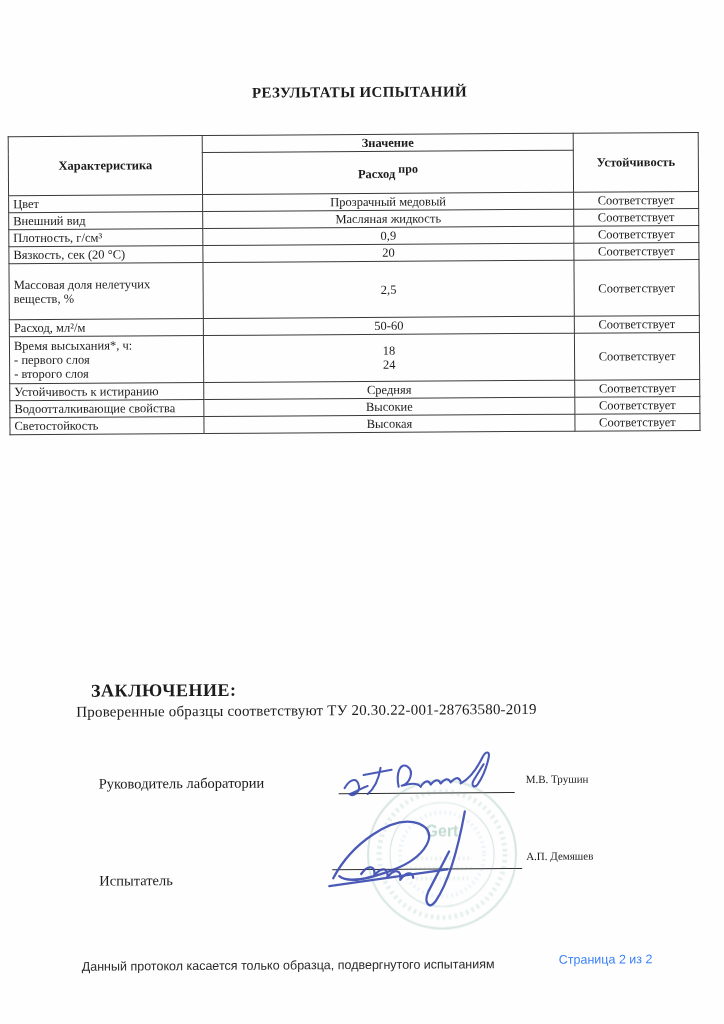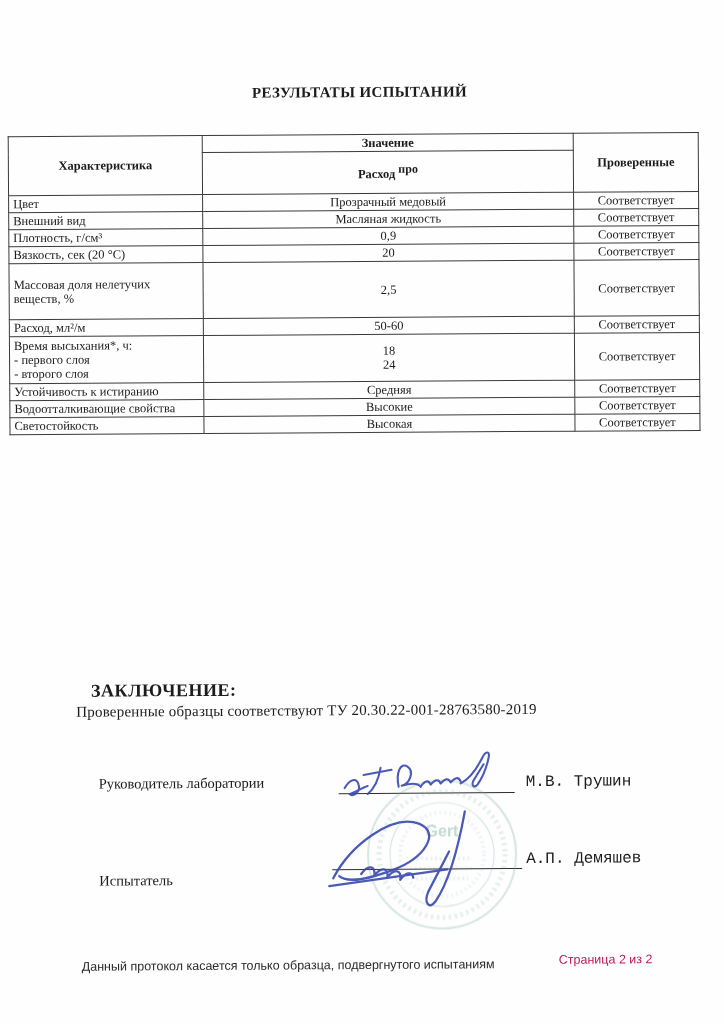--- a/index.html
+++ b/index.html
@@ -37,54 +37,54 @@
   .conclusion-heading {
     position:absolute; top:679px; left:90px;
     font-size:18px; font-weight:bold; letter-spacing:0.5px;
   }
   .conclusion-body {
     position:absolute; top:702px; left:75px;
     font-size:15px; letter-spacing:0.2px;
   }
 
   .sig-label { position:absolute; font-size:14.5px; }
-  .sig-name  { position:absolute; font-size:16px;font-family:Liberation Mono, monospace; }
+  .sig-name  { position:absolute; font-size:11px; }
   .sig-line  { position:absolute; height:1px; background:#2e2e2e; }
 
   .stamp { position:absolute; top:775px; left:360px; opacity:0.5; filter:blur(0.4px); }
   .sig-svg { position:absolute; }
 
   .footer-note {
     position:absolute; top:958px; left:79px;
     font-family:"Liberation Sans", sans-serif; font-size:12.5px; color:#2a2a2a;
   }
   .page-number {
     position:absolute; top:954px; left:556px;
-    font-family:"Liberation Sans", sans-serif; font-size:12.5px; color:#be185d;
+    font-family:"Liberation Sans", sans-serif; font-size:12.5px; color:#3b82f6;
   }
 </style>
 </head>
 <body>
 
 <div class="page">
   <div class="tilt">
 
     <div class="title">РЕЗУЛЬТАТЫ ИСПЫТАНИЙ</div>
 
     <table class="results">
       <colgroup>
           <col class="c1">
           <col class="c2">
           <col class="c3">
         </colgroup>
       <tbody>
         <tr>
           <td class="hc" rowspan="2">Характеристика</td>
           <td class="hc">Значение</td>
-          <td class="hc" rowspan="2">Проверенные</td>
+          <td class="hc" rowspan="2">Устойчивость</td>
         </tr>
         <tr>
           <td class="hc"><span>Расход</span> <sup>про</sup></td>
         </tr>
       <tr>
             <td class="label">
               <div>Цвет</div>
             </td>
             <td class="value">
               <div>Прозрачный медовый</div>

